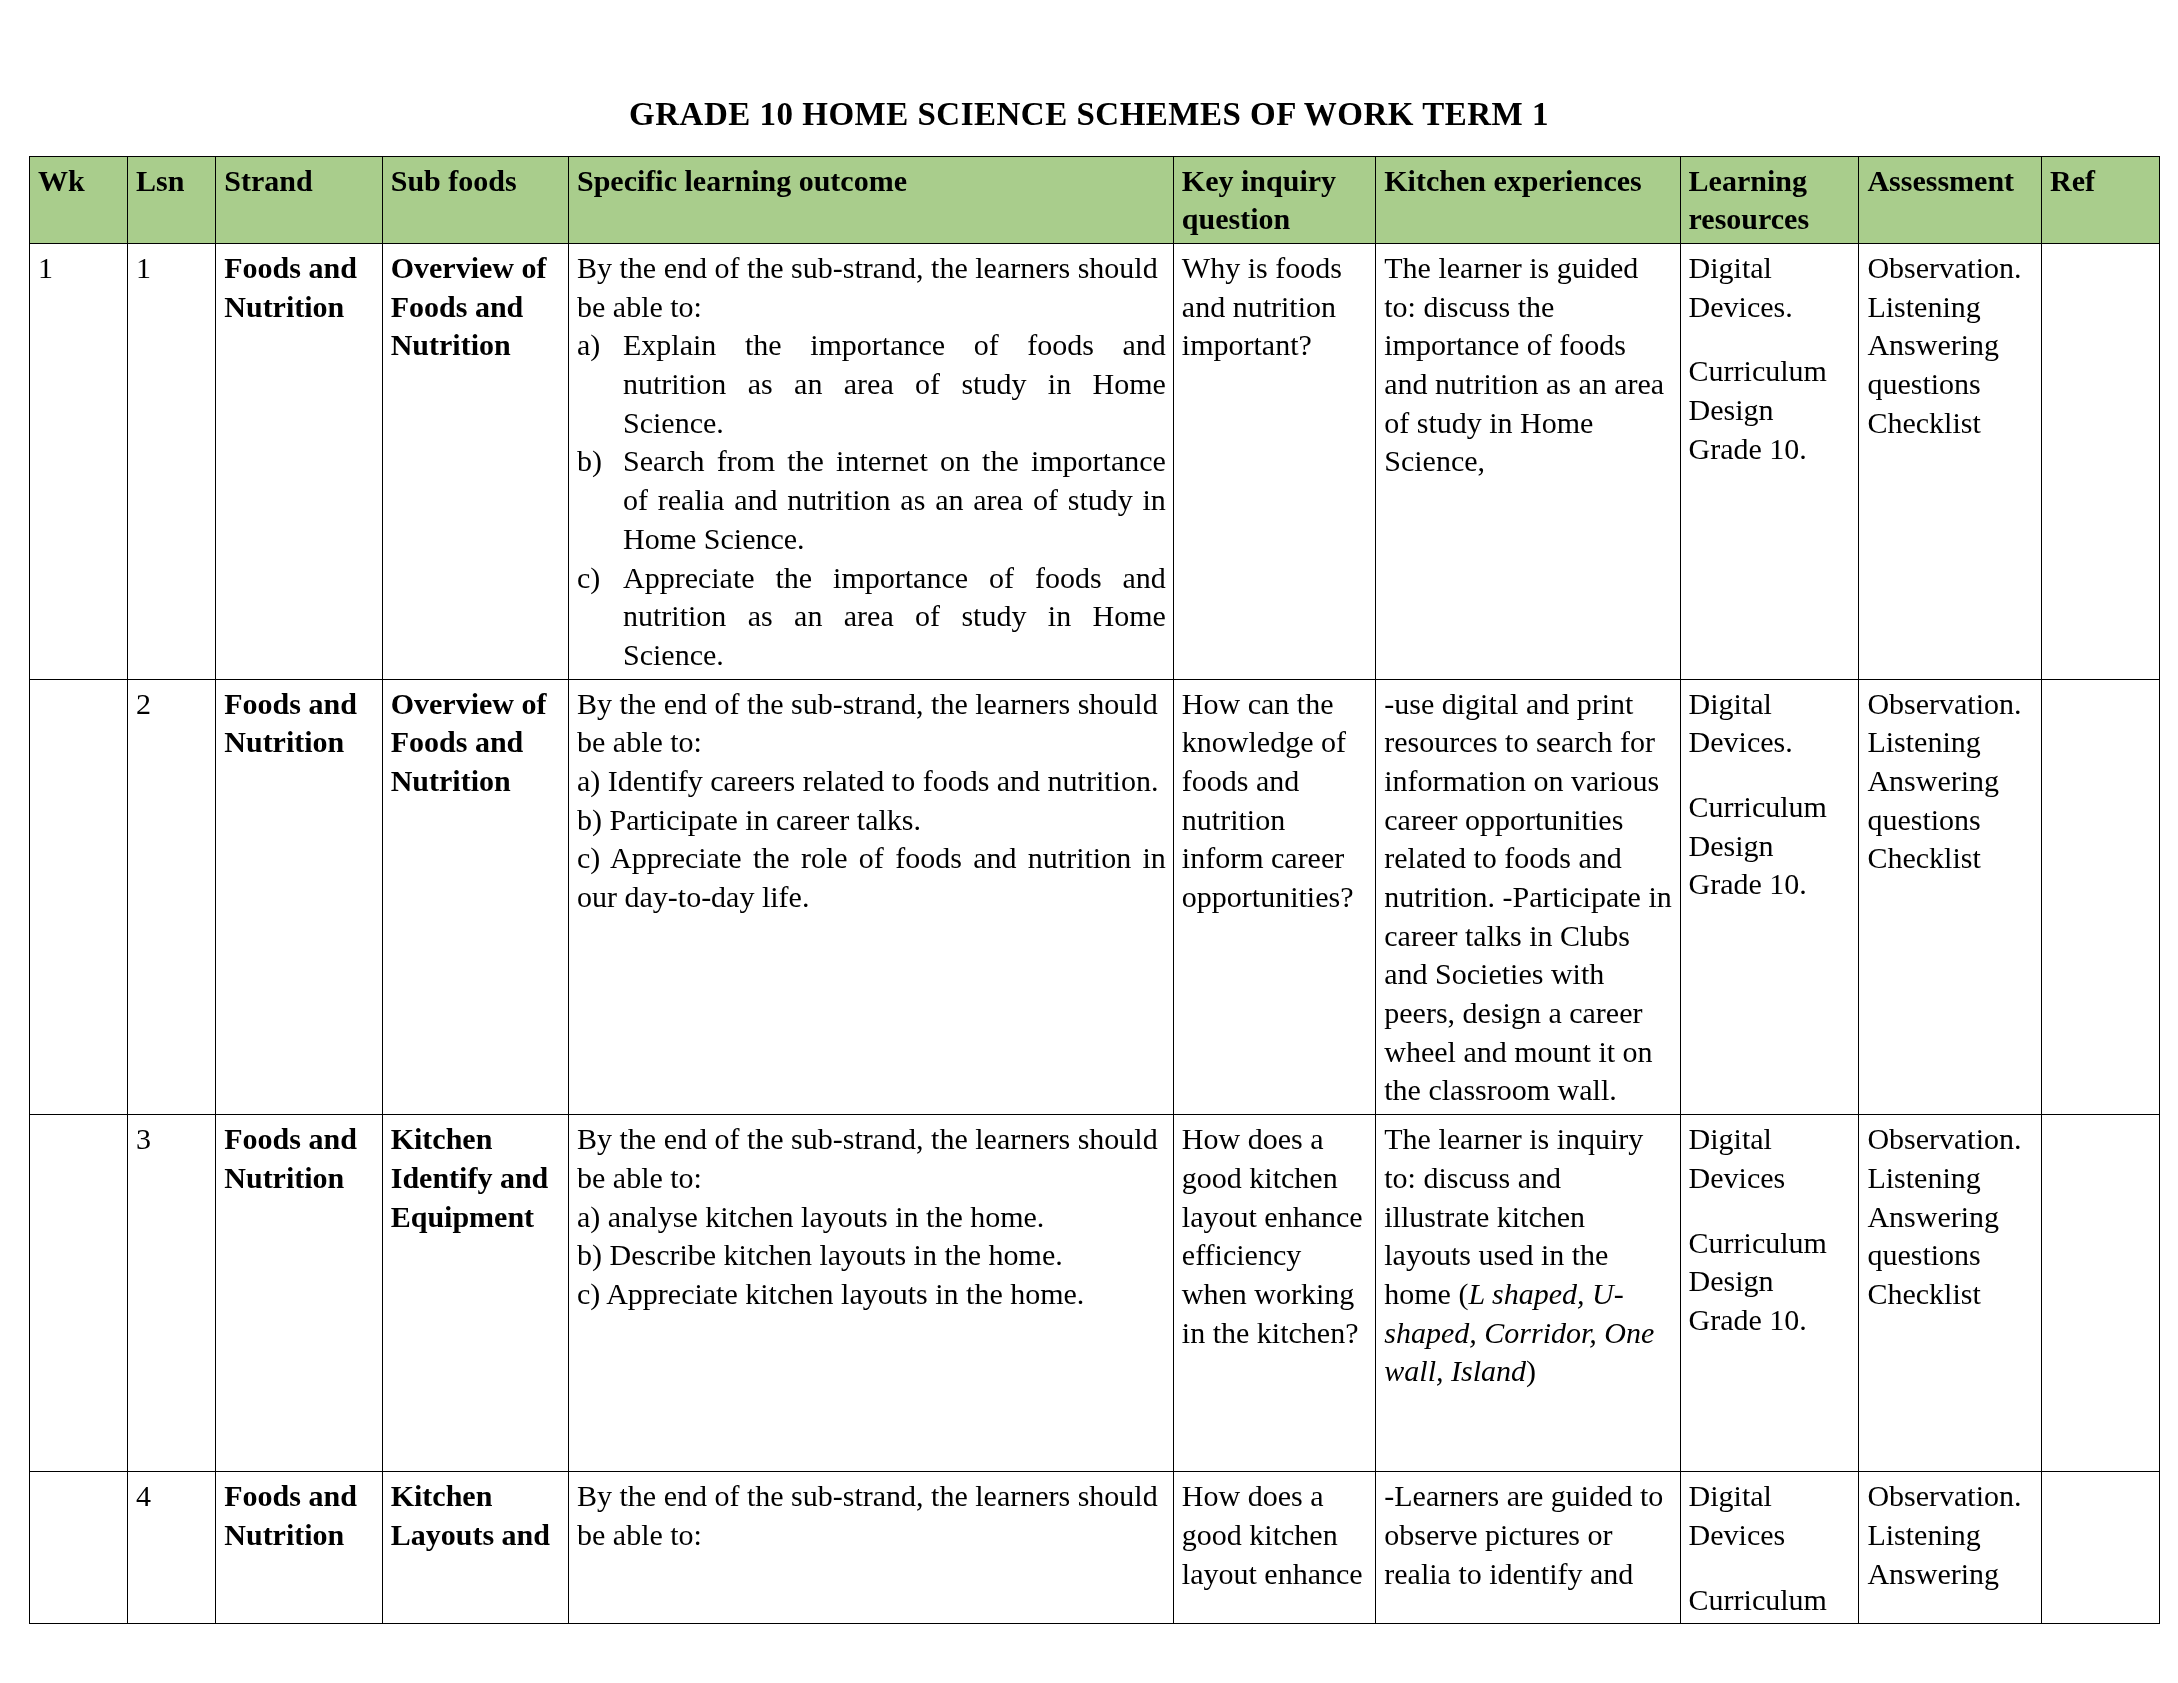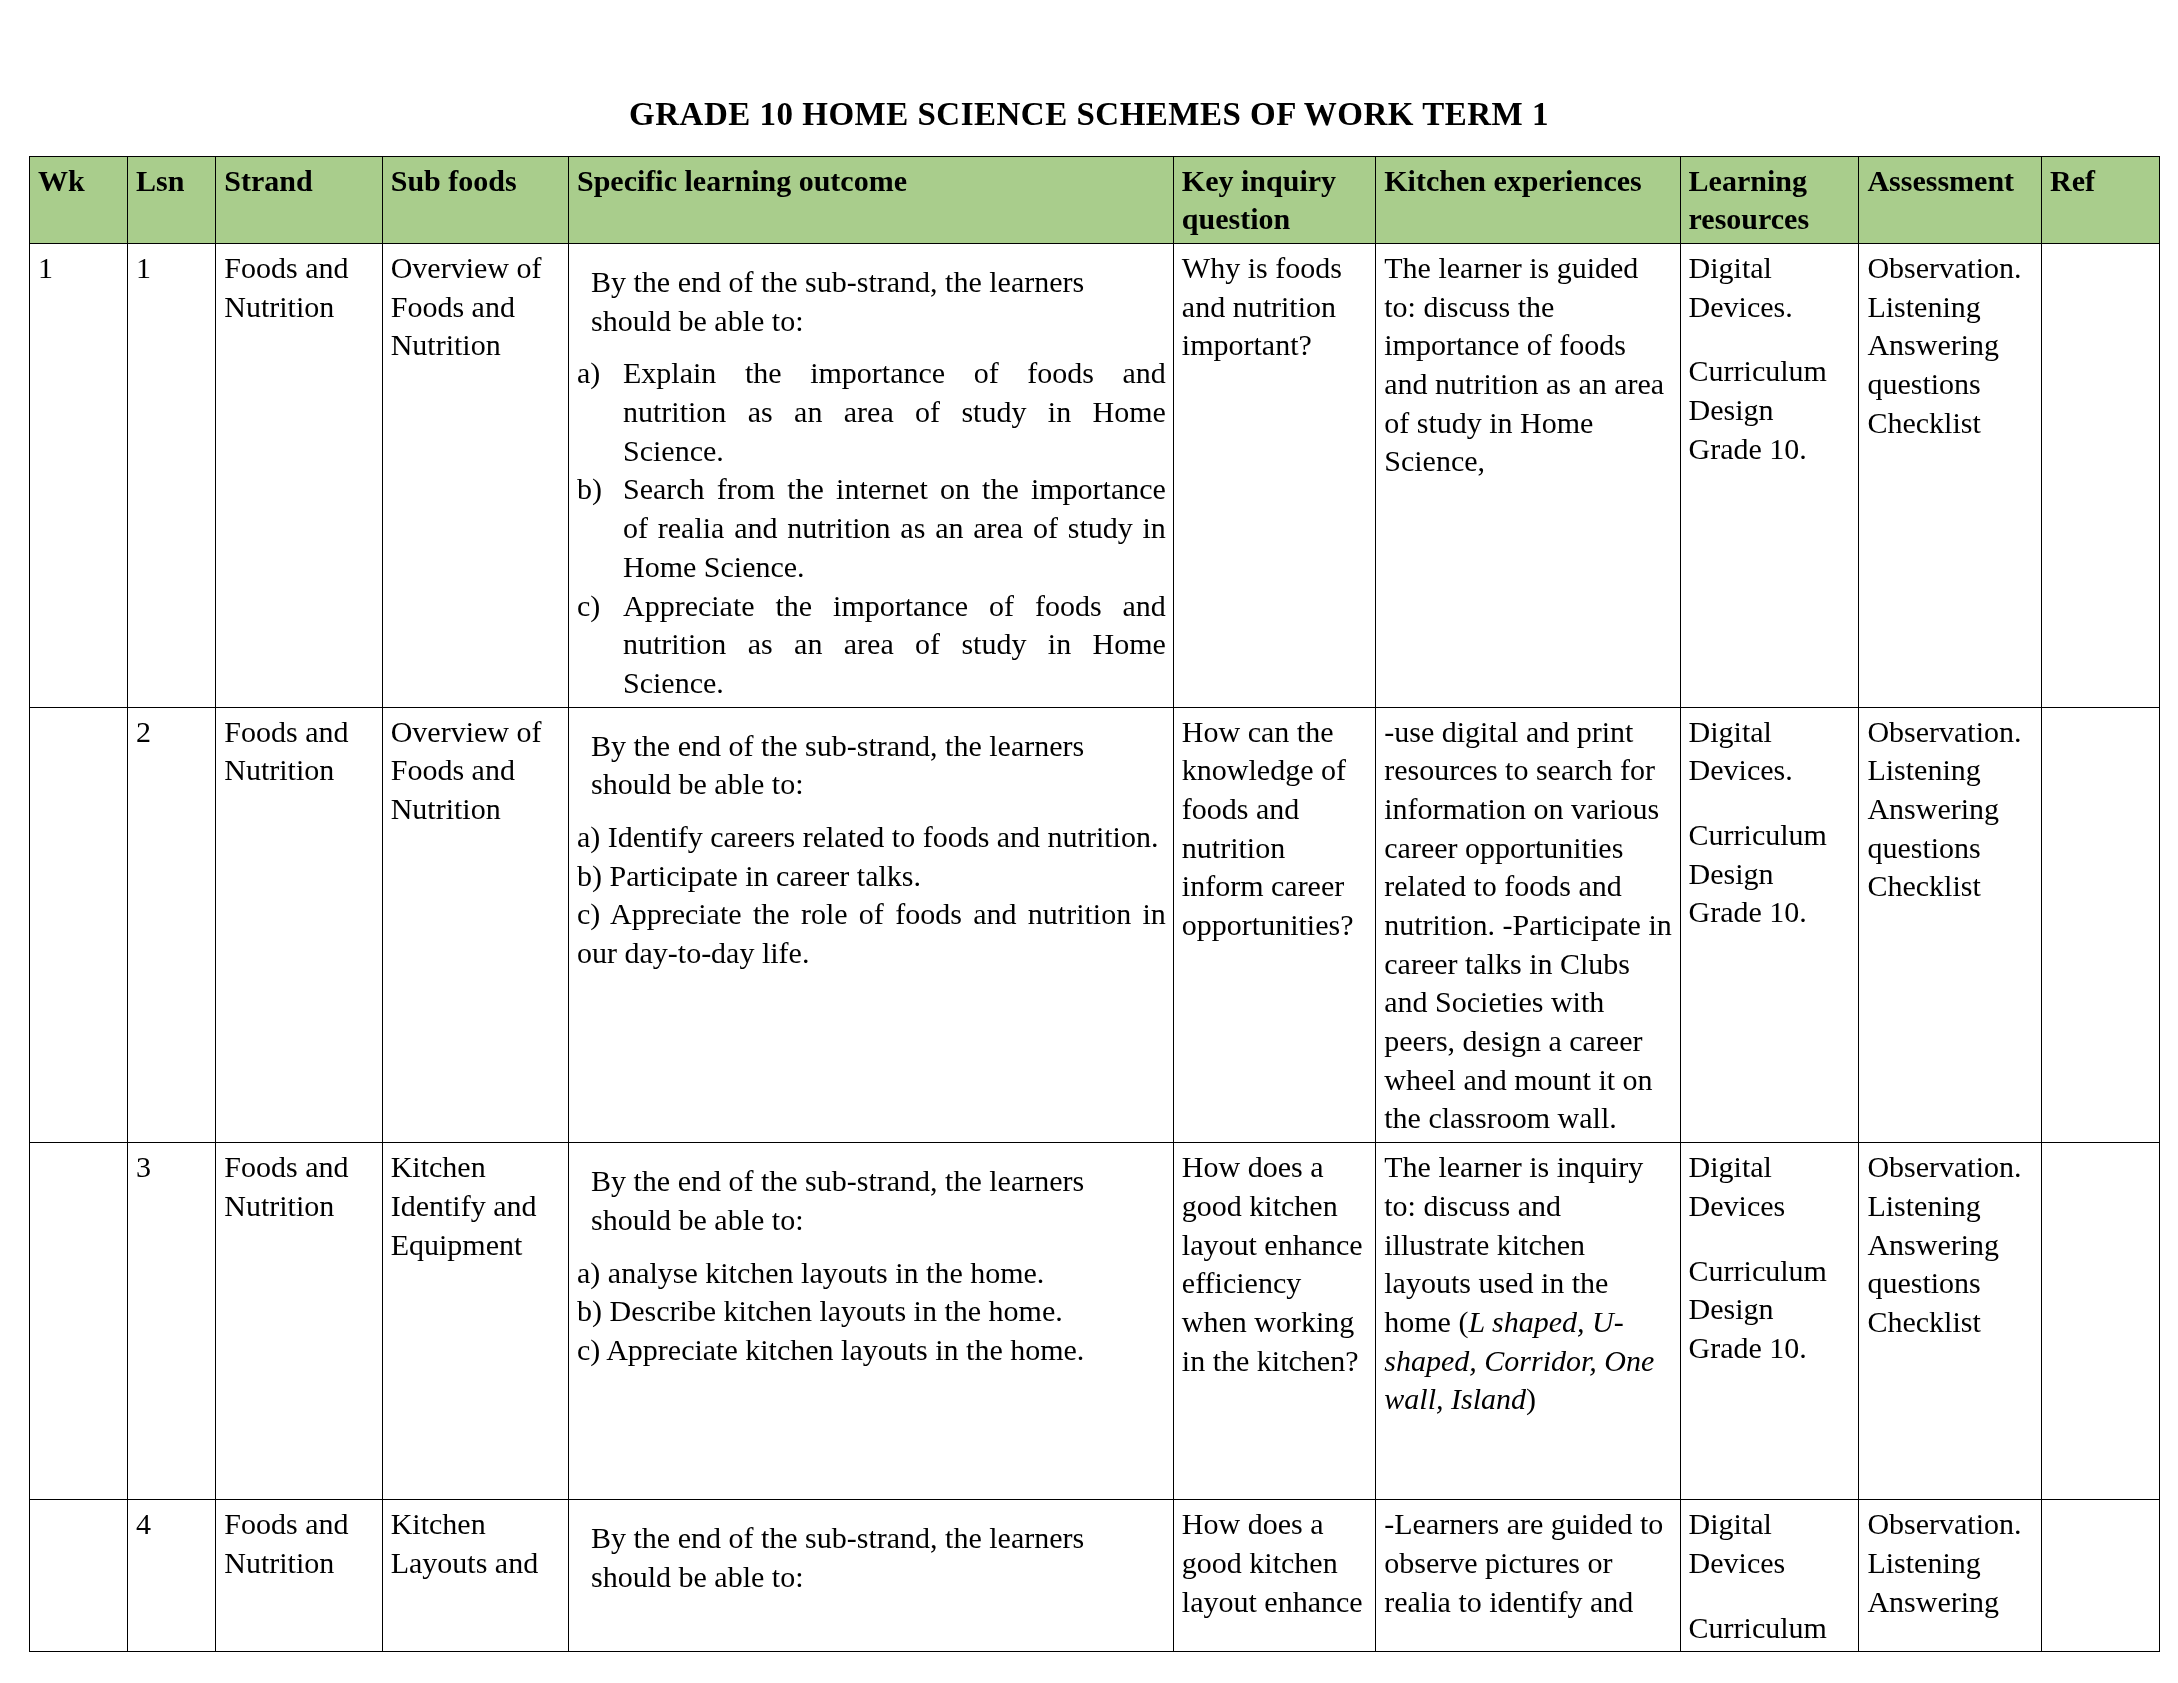--- a/index.html
+++ b/index.html
@@ -59,23 +59,23 @@
   col.c-lsn  { width: 71px; }
   col.c-str  { width: 134px; }
   col.c-sub  { width: 150px; }
   col.c-slo  { width: 487px; }
   col.c-kiq  { width: 163px; }
   col.c-lex  { width: 245px; }
   col.c-lres { width: 144px; }
   col.c-ass  { width: 147px; }
   col.c-ref  { width: 95px; }
 
-  td.bold-cell { font-weight: normal; }
+  td.bold-cell { font-weight: bold; }
   td.slo-cell { }
-  .lead { margin: 14px; }
+  .lead { margin: 0; }
   .outcome-list {
     margin: 0;
     padding: 0;
     list-style: none;
   }
   .outcome-list li {
     margin: 0;
     padding: 0;
   }
   

